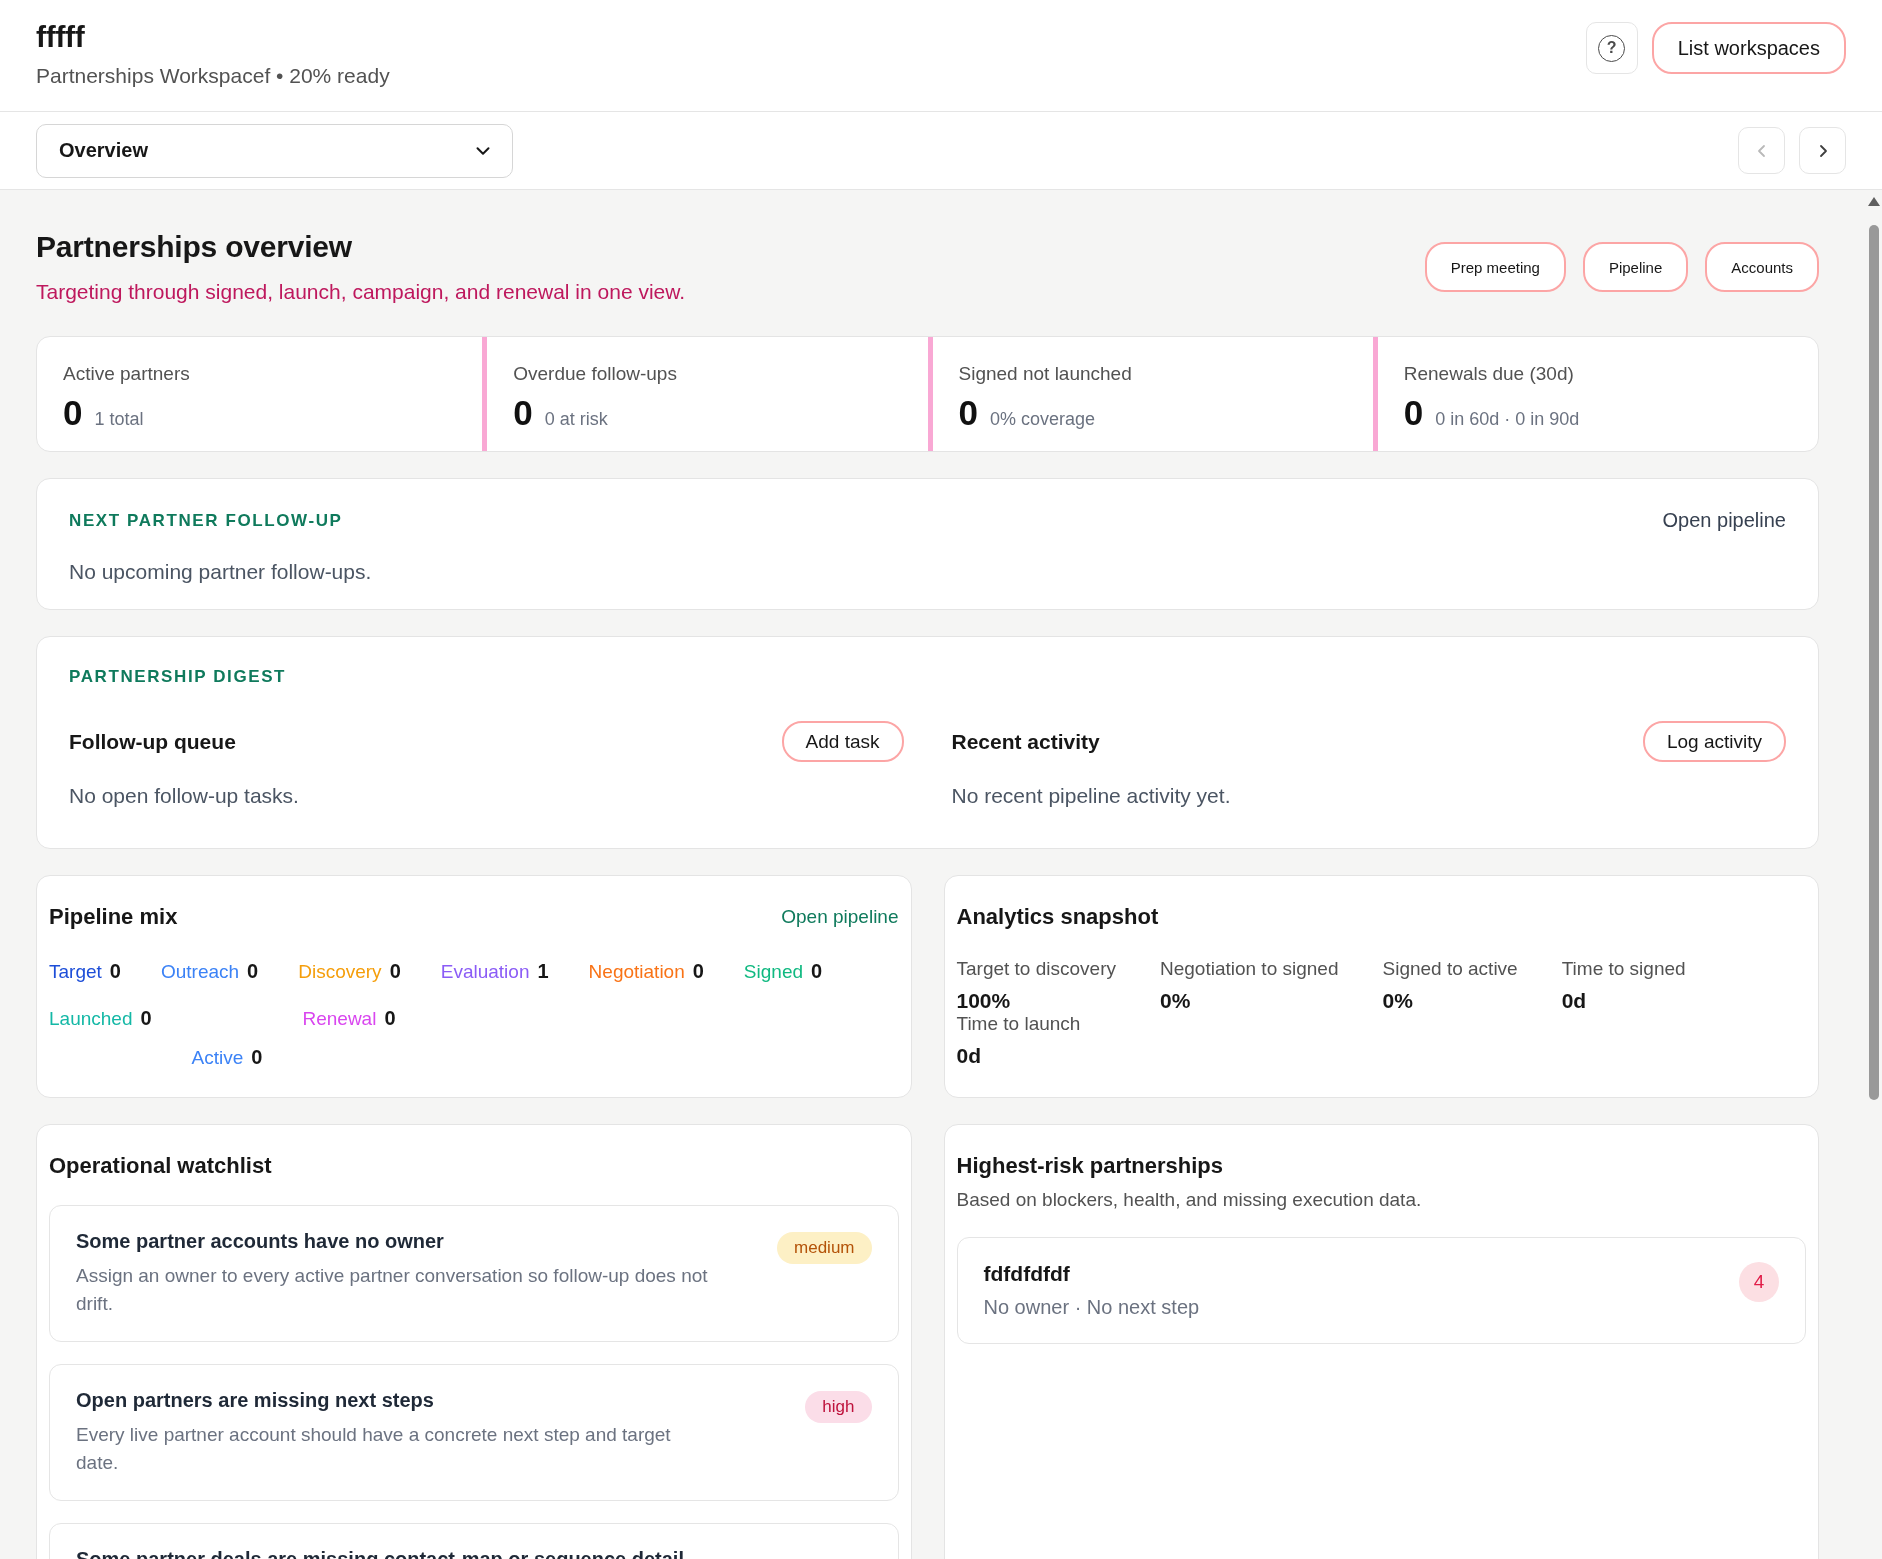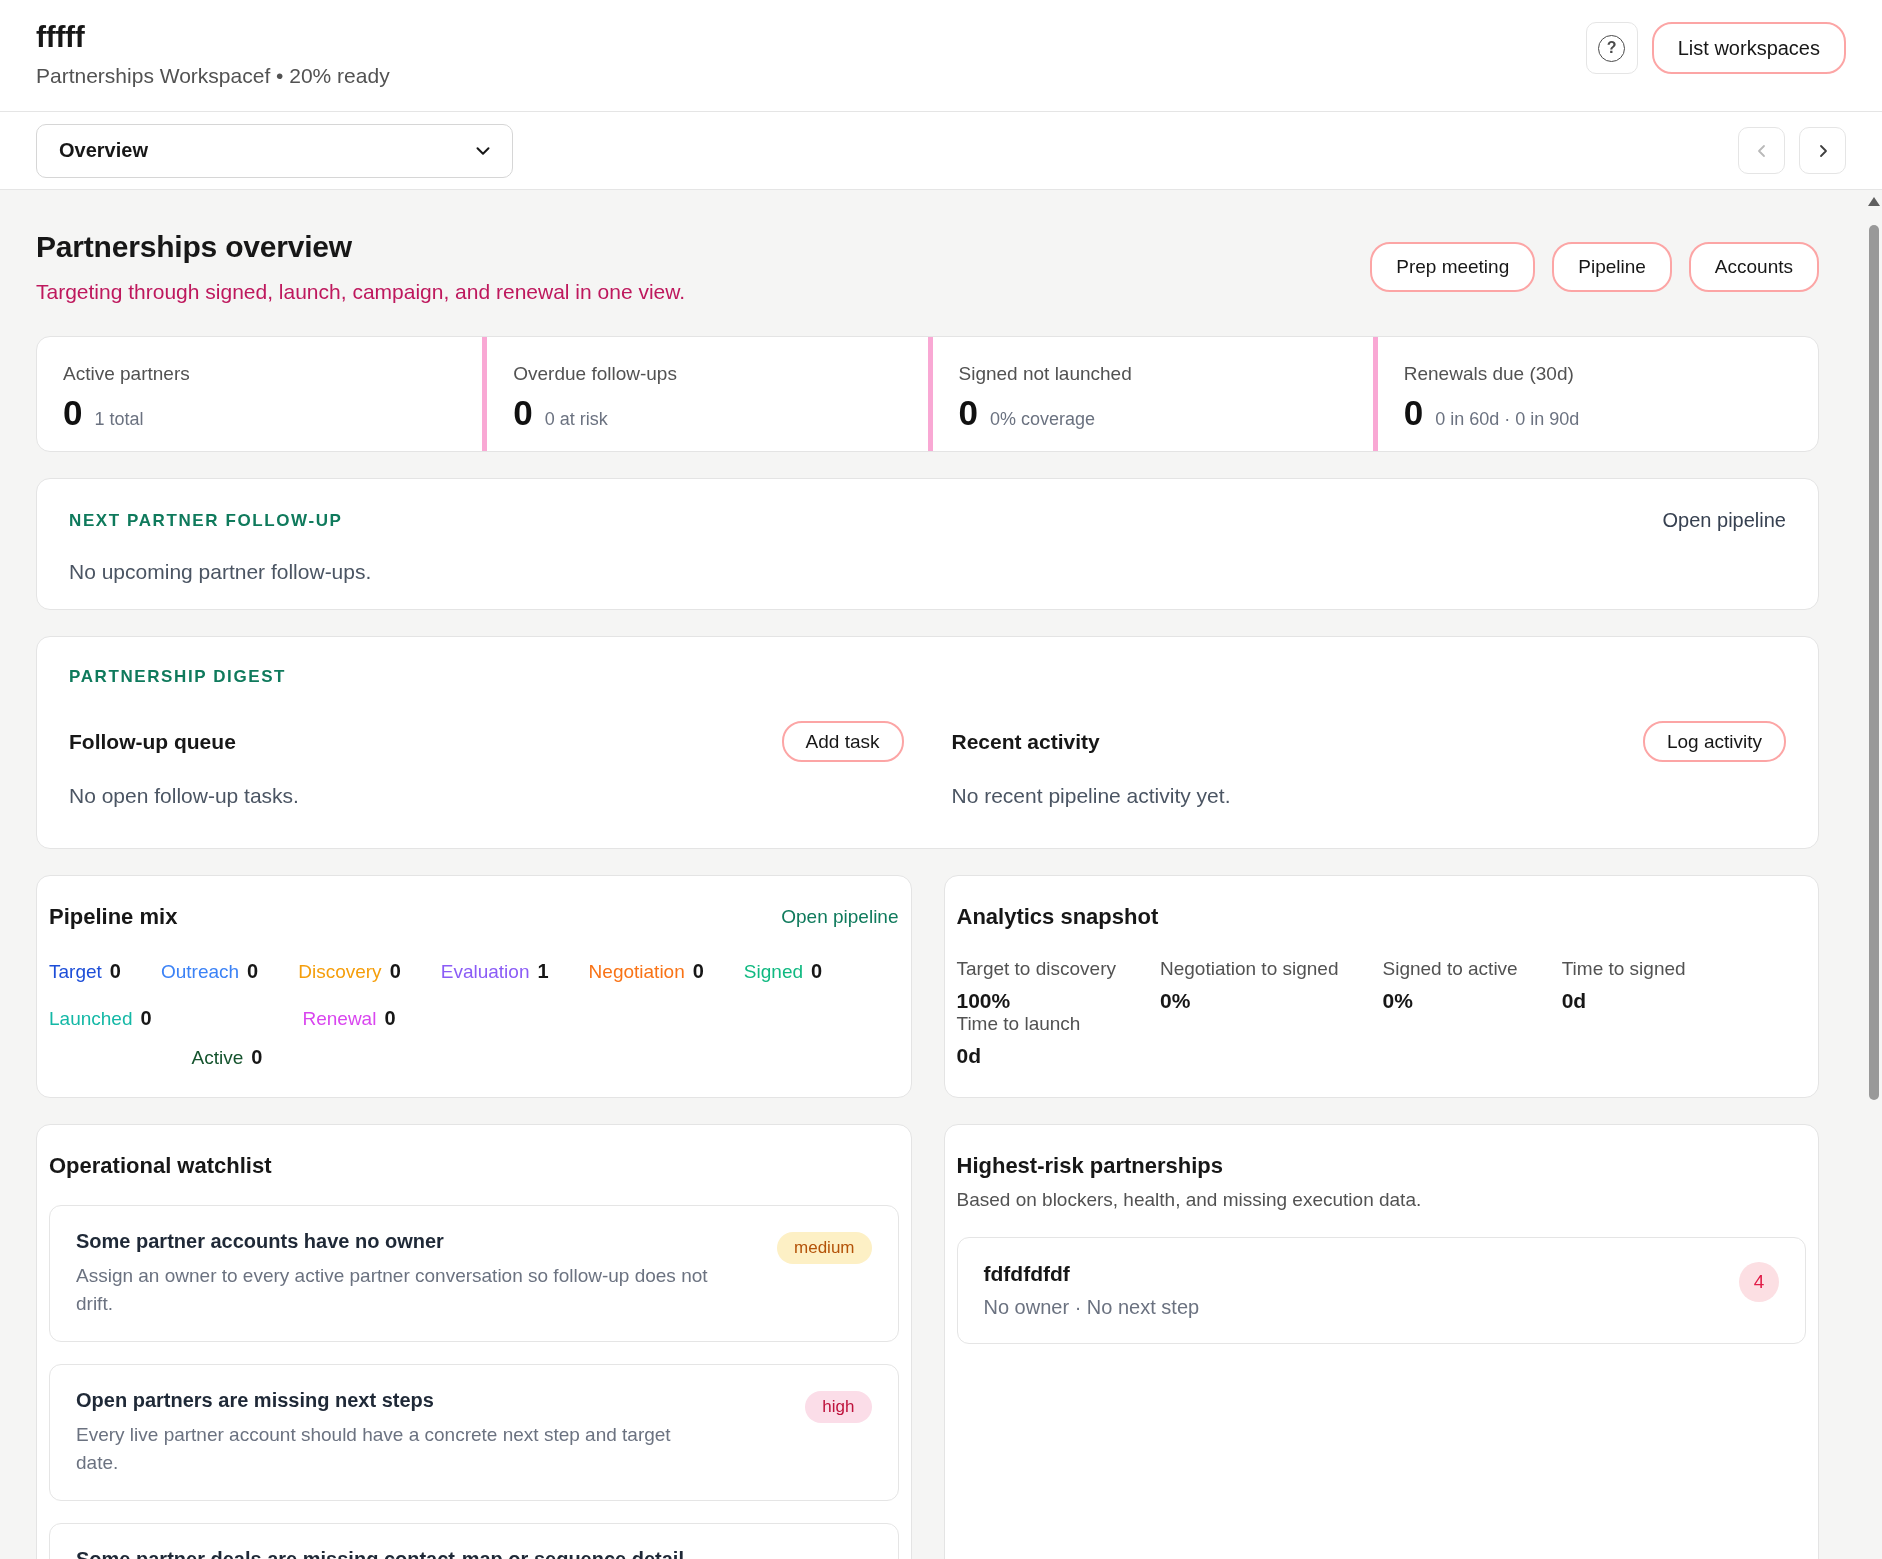--- a/index.html
+++ b/index.html
@@ -66,21 +66,21 @@
   .content {
     padding: 40px 0 0 36px;
     width: 1819px;
   }
   .content-inner { width: 1783px; }
 
   .overview-head { display: flex; justify-content: space-between; align-items: center; }
   .page-title { font-size: 30px; font-weight: 700; letter-spacing: -0.2px; }
   .page-subtitle { font-size: 21px; color: #be185d; margin-top: 16px; }
   .overview-actions { display: flex; gap: 17px; }
-  .overview-actions .btn { height: 50px; font-size: 19px; }
+  .overview-actions .btn { height: 50px; font-size: 15px; }
 
   .card {
     background: #fff; border: 1px solid #e4e4e4; border-radius: 14px;
   }
 
   
   .stats-card { margin-top: 32px; display: grid; grid-template-columns: repeat(4, 1fr); height: 116px; }
   .stat-cell { padding: 26px 0 0 26px; }
   .stat-cell + .stat-cell { border-left: 5px solid #f9a8d4; }
   .stat-label { font-size: 19px; color: #525252; }
@@ -114,21 +114,21 @@
   .panel { padding: 28px 12px; }
   .panel-title { font-size: 22px; font-weight: 700; }
   .panel-subtitle { font-size: 19px; color: #525252; margin-top: 10px; }
 
   
   .stages { display: flex; flex-wrap: wrap; column-gap: 40px; row-gap: 24px; margin-top: 30px; }
   .stage { font-size: 19px; display: flex; align-items: baseline; gap: 8px; }
   .stage-value { font-weight: 700; color: #171717; font-size: 20px; }
   .c-target { color: #1d4ed8; } .c-outreach { color: #3b82f6; } .c-discovery { color: #f59e0b; }
   .c-evaluation { color: #8b5cf6; } .c-negotiation { color: #f97316; } .c-signed { color: #10b981; }
-  .c-launched { color: #14b8a6; } .c-active { color: #14532d; margin-top: 40px; } .c-renewal { color: #d946ef; }
+  .c-launched { color: #14b8a6; } .c-active { color: #3b82f6; margin-top: 40px; } .c-renewal { color: #d946ef; }
 
   
   .metrics { display: flex; column-gap: 44px; margin-top: 28px; flex-wrap: wrap; }
   .metric-label { font-size: 19px; color: #525252; }
   .metric-value { font-size: 21px; font-weight: 700; margin-top: 9px; }
 
   
   .watch-items { margin-top: 26px; display: flex; flex-direction: column; gap: 22px; }
   .watch-item {
     border: 1px solid #e5e5e5; border-radius: 12px; padding: 24px 26px;

